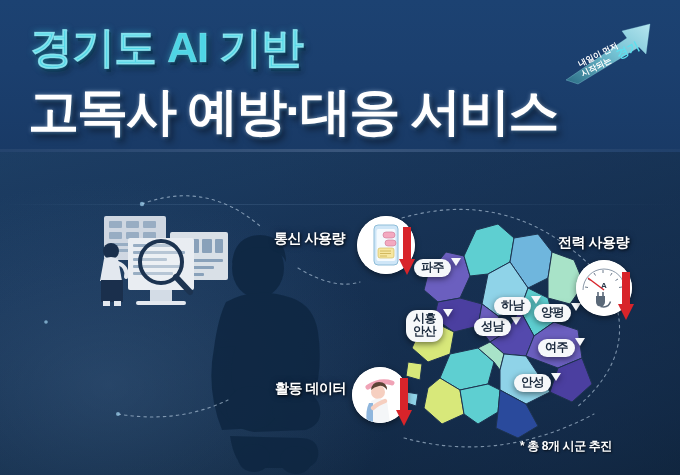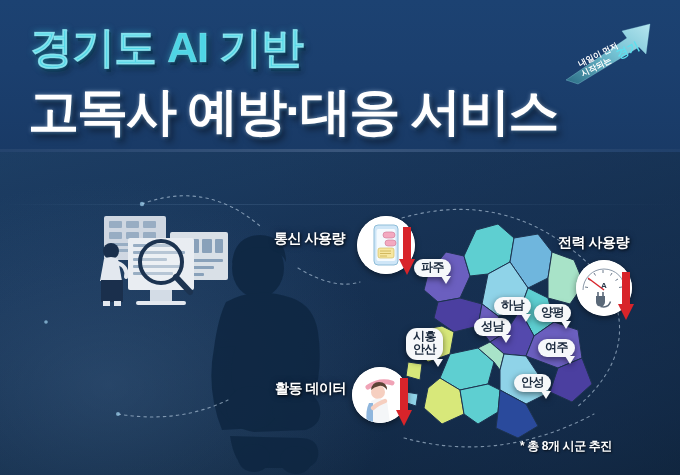--- a/index.html
+++ b/index.html
@@ -142,40 +142,40 @@
 
   
   .map{
     position:absolute; left:402px; top:60px; width:212px; height:240px;
   }
   .map svg{ width:100%; height:100%; display:block; }
 
   
   .pin{
     position:absolute;
-    display:flex; flex-direction:column; align-items:flex-end;
+    display:flex; align-items:flex-start;
     filter:drop-shadow(0 2px 3px rgba(0,0,0,.5));
   }
   .pin-bubble{
     background:#f6f8fa;
     border-radius:11px;
     padding:2px 7px 3px;
     font-size:12px; font-weight:bold; color:#1b2a3d;
     line-height:1.12; text-align:center; letter-spacing:-.5px;
     white-space:pre-line;
   }
   .pin-tail{
     width:0; height:0; margin-top:-1px;
     border-left:5px solid transparent;
     border-right:5px solid transparent;
     border-top:8px solid #f6f8fa;
   }
 
   .pin-paju   { left:414px; top:107px; }
-  .pin-siheung{ left:406px; top:176px; }
+  .pin-siheung{ left:406px; top:158px; }
   .pin-seongnam{left:474px; top:166px; }
   .pin-hanam  { left:494px; top:145px; }
   .pin-yangpyeong{ left:534px; top:152px; }
   .pin-yeoju  { left:538px; top:187px; }
   .pin-anseong{ left:486px; top:222px;padding-left:28px; }
 
   
   .footnote{
     position:absolute; left:520px; top:286px;
     font-size:12px; font-weight:bold; color:#ffffff;

